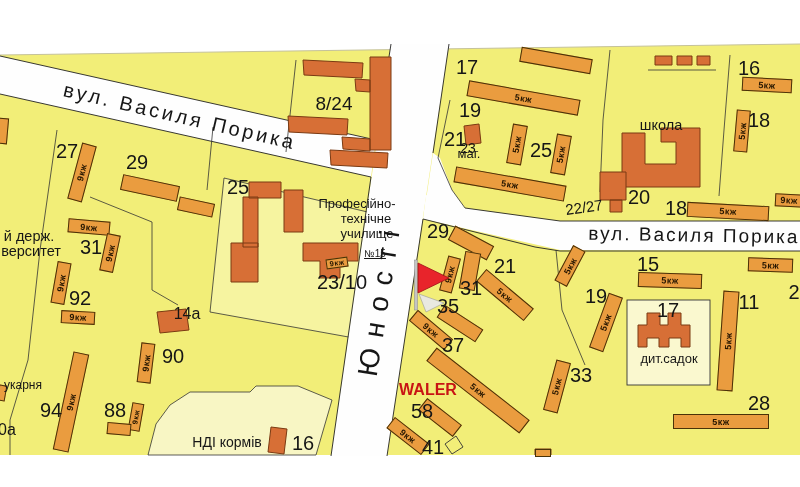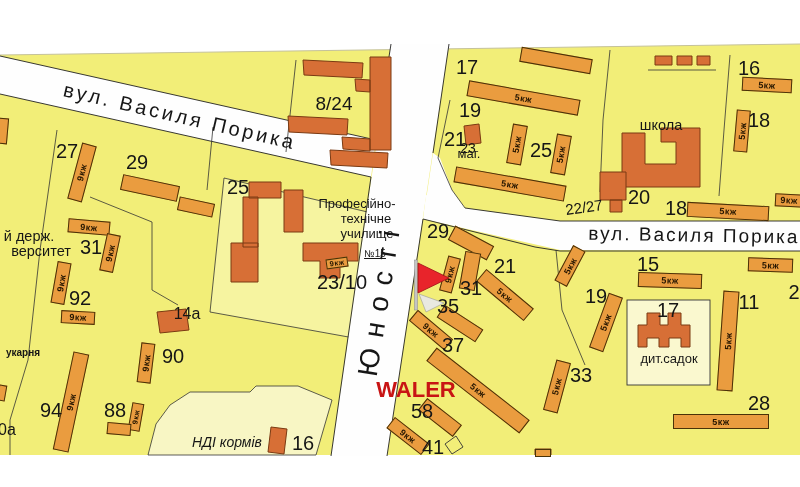--- a/index.html
+++ b/index.html
@@ -208,32 +208,32 @@
       <div class="lbl" style="left: 668px; top: 310px; font-size: 20px; transform: translate(-50%, -50%) rotate(0deg);">17</div>
       <div class="lbl" style="left: 749px; top: 302px; font-size: 20px; transform: translate(-50%, -50%) rotate(0deg);">11</div>
       <div class="lbl" style="left: 581px; top: 375px; font-size: 20px; transform: translate(-50%, -50%) rotate(0deg);">33</div>
       <div class="lbl" style="left: 759px; top: 403px; font-size: 20px; transform: translate(-50%, -50%) rotate(0deg);">28</div>
       <div class="lbl" style="left: 422px; top: 411px; font-size: 20px; transform: translate(-50%, -50%) rotate(0deg);">58</div>
       <div class="lbl" style="left: 433px; top: 447px; font-size: 20px; transform: translate(-50%, -50%) rotate(0deg);">41</div>
       <div class="lbl" style="left: 794px; top: 292px; font-size: 20px; transform: translate(-50%, -50%) rotate(0deg);">2</div>
       <div class="lbl" style="left: 469px; top: 153px; font-size: 13px; transform: translate(-50%, -50%) rotate(0deg);">маг.</div>
       <div class="lbl" style="left: 661px; top: 125px; font-size: 14.5px; transform: translate(-50%, -50%) rotate(0deg);">школа</div>
       <div class="lbl" style="left: 669px; top: 358px; font-size: 13px; transform: translate(-50%, -50%) rotate(0deg);">дит.садок</div>
-      <div class="lbl" style="left: 227px; top: 442px; font-size: 14px; transform: translate(-50%, -50%) rotate(0deg); font-style: italic;">НДІ кормів</div>
-      <div class="lbl" style="left: 23px; top: 353px; font-size: 10px; transform: translate(-50%, -50%) rotate(0deg); font-weight: bold;">укарня</div>
+      <div class="lbl" style="left: 227px; top: 442px; font-size: 14px; transform: translate(-50%, -50%) rotate(0deg);">НДІ кормів</div>
+      <div class="lbl" style="left: 23px; top: 385px; font-size: 12px; transform: translate(-50%, -50%) rotate(0deg);">укарня</div>
       <div class="lbl" style="left: 29px; top: 236px; font-size: 14.5px; transform: translate(-50%, -50%) rotate(0deg);">й держ.</div>
-      <div class="lbl" style="left: 41px; top: 251px; font-size: 14.5px; transform: translate(-50%, -50%) rotate(0deg);">верситет</div>
+      <div class="lbl" style="left: 31px; top: 251px; font-size: 14.5px; transform: translate(-50%, -50%) rotate(0deg);">верситет</div>
       <div class="lbl" style="left: 357px; top: 203px; font-size: 13px; transform: translate(-50%, -50%) rotate(0deg);">Професійно-</div>
       <div class="lbl" style="left: 366px; top: 218px; font-size: 13px; transform: translate(-50%, -50%) rotate(0deg);">технічне</div>
       <div class="lbl" style="left: 367px; top: 233px; font-size: 13px; transform: translate(-50%, -50%) rotate(0deg);">училище</div>
       <div class="lbl" style="left: 375px; top: 254px; font-size: 10px; transform: translate(-50%, -50%) rotate(0deg); text-decoration: underline;">№15</div>
       <div class="lbl" style="left: 180px; top: 116px; font-size: 20px; transform: translate(-50%, -50%) rotate(13deg); letter-spacing: 3px;">вул. Василя Порика</div>
       <div class="lbl" style="left: 694px; top: 235px; font-size: 19px; transform: translate(-50%, -50%) rotate(1deg); letter-spacing: 2px;">вул. Василя Порика</div>
       <div class="lbl" style="left: 380px; top: 298px; font-size: 28px; transform: translate(-50%, -50%) rotate(-81deg); letter-spacing: 11px;">Юності</div>
-      <div class="lbl" style="left: 416px; top: 390px; font-size: 22px; transform: translate(-50%, -50%) rotate(0deg); color: var(--waler-red); font-weight: 800;">WALER</div>
+      <div class="lbl" style="left: 428px; top: 390px; font-size: 16px; transform: translate(-50%, -50%) rotate(0deg); color: var(--waler-red); font-weight: 800;">WALER</div>
     </div>
 
   <svg id="marker-svg" width="800" height="487" viewBox="0 0 800 487">
     <rect x="414.5" y="260" width="3" height="50" fill="#c4c4c4" stroke="#8a8a8a" stroke-width="0.5"></rect>
     <path d="M418,263 L449,278 L418,293 Z" style="fill:var(--marker-red)" stroke="#9d0f14" stroke-width="0.8"></path>
     <path d="M419,294 L444,303 L426,312 Z" fill="#e9e9e0" stroke="#999" stroke-width="0.6"></path>
   </svg>
 
 </div>
 

